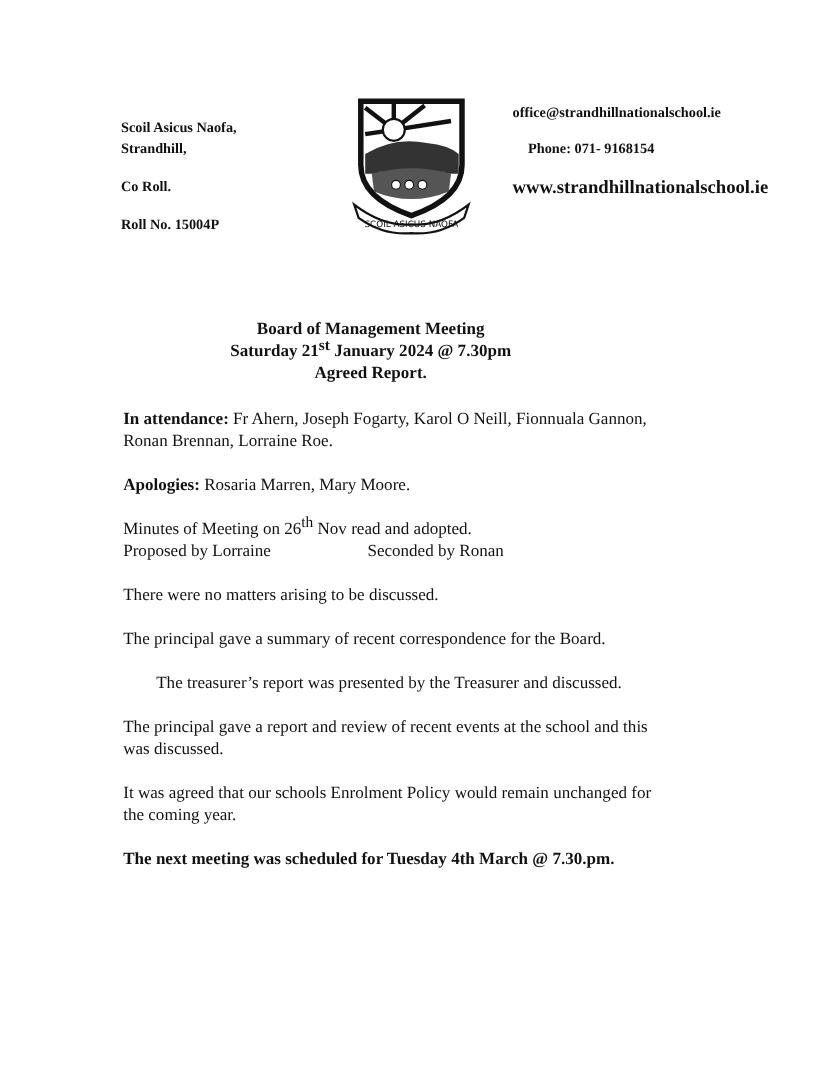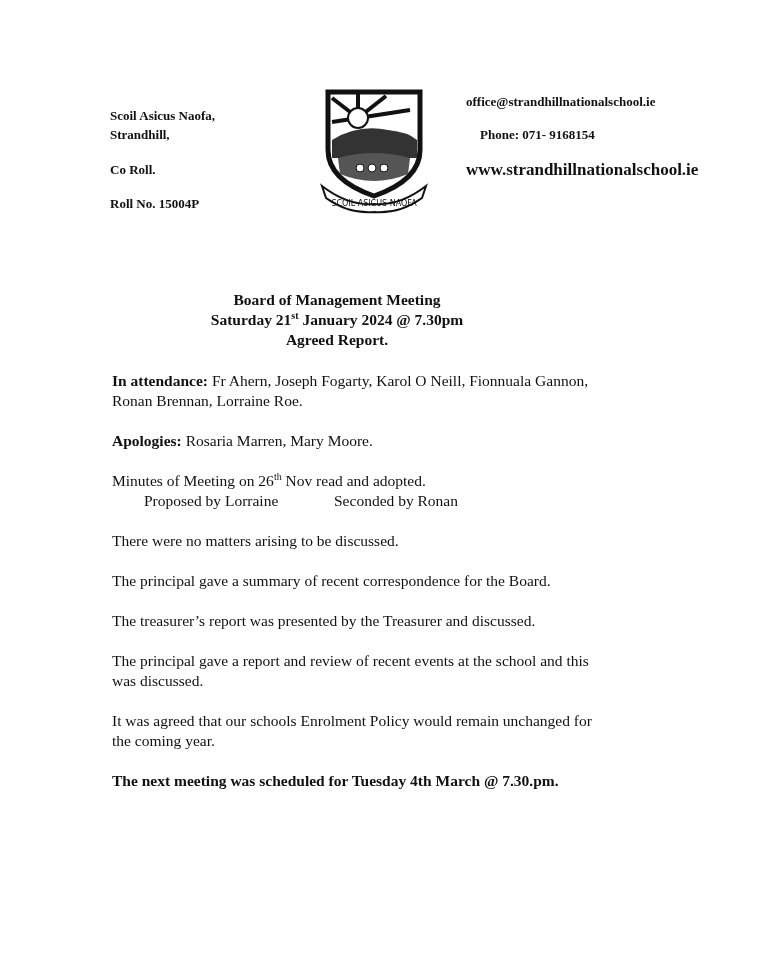--- a/index.html
+++ b/index.html
@@ -3,21 +3,21 @@
 <meta charset="utf-8">
 <style>
   html, body { margin:0; padding:0; background:#ffffff; }
   body { width:757px; height:980px; position:relative; overflow:hidden;
          font-family:"Liberation Serif", "DejaVu Serif", serif; color:#111; }
   .abs { position:absolute; white-space:nowrap; }
   .hdr { font-weight:bold; font-size:13px; }
   .title { position:absolute; left:0; width:674px; text-align:center; font-weight:bold; font-size:15.5px; }
   .p { position:absolute; left:112px; font-size:15.5px; line-height:21px; white-space:nowrap; }
   .b { font-weight:bold; }
-  sup { font-size:10px; line-height:0; }
+  sup { font-size:14px; line-height:0; }
   .crest { position:absolute; left:318px; top:88px; width:112px; height:126px; }
 </style>
 </head>
 <body>
 
 <div class="abs hdr" style="left:110px;top:108px;">Scoil Asicus Naofa,</div>
 <div class="abs hdr" style="left:110px;top:127px;">Strandhill,</div>
 <div class="abs hdr" style="left:110px;top:162px;">Co Roll.</div>
 <div class="abs hdr" style="left:110px;top:196px;">Roll No. 15004P</div>
 
@@ -49,23 +49,23 @@
 <div class="title" style="top:291px;">Board of Management Meeting</div>
 <div class="title" style="top:311px;"><span>Saturday 21</span><sup>st</sup><span> January 2024 @ 7.30pm</span></div>
 <div class="title" style="top:331px;">Agreed Report.</div>
 
 <div class="p" style="top:370px;"><span class="b">In attendance:</span><span>  Fr Ahern, Joseph Fogarty, Karol O Neill, Fionnuala Gannon,</span></div>
 <div class="p" style="top:390px;">Ronan Brennan, Lorraine Roe.</div>
 
 <div class="p" style="top:430px;"><span class="b">Apologies:</span><span> Rosaria Marren, Mary Moore.</span></div>
 
 <div class="p" style="top:470px;"><span>Minutes of Meeting on 26</span><sup>th</sup><span> Nov read and adopted.</span></div>
-<div class="p" style="top:490px;margin-left:32px;">Proposed by Lorraine</div>
+<div class="p" style="top:490px;">Proposed by Lorraine</div>
 <div class="p" style="top:490px;left:334px;">Seconded by Ronan</div>
 
 <div class="p" style="top:530px;">There were no matters arising to be discussed.</div>
 <div class="p" style="top:570px;">The principal gave a summary of recent correspondence for the Board.</div>
-<div class="p" style="top:610px;">The treasurer’s report was presented by the Treasurer and discussed.</div>
+<div class="p" style="top:610px;margin-left:30px;">The treasurer’s report was presented by the Treasurer and discussed.</div>
 <div class="p" style="top:650px;">The principal gave a report and review of recent events at the school and this</div>
 <div class="p" style="top:670px;">was discussed.</div>
 <div class="p" style="top:710px;">It was agreed that our schools Enrolment Policy would remain unchanged for</div>
 <div class="p" style="top:730px;">the coming year.</div>
 <div class="p" style="top:770px;font-weight:bold;">The next meeting was scheduled for Tuesday 4th March @ 7.30.pm.</div>
 
 </body></html>

